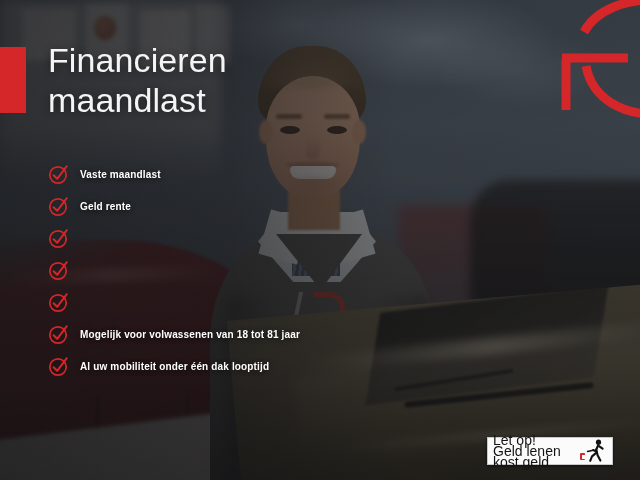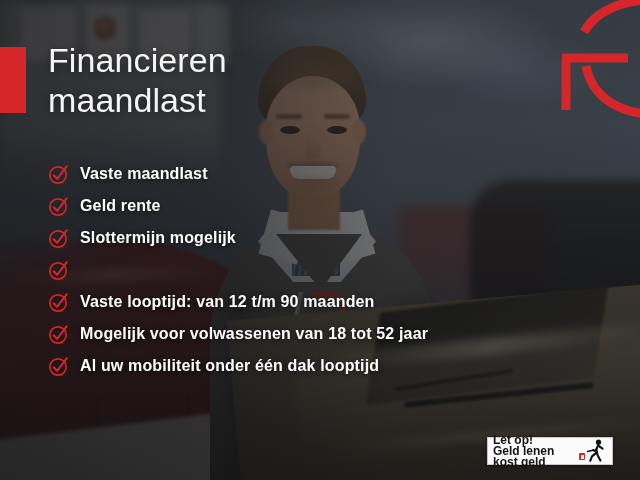--- a/index.html
+++ b/index.html
@@ -190,32 +190,32 @@
     letter-spacing:.1px;
     text-shadow:0 1px 8px rgba(0,0,0,.45);
   }
   .headline div{white-space:nowrap;}
 
   
   .features{position:absolute;left:48px;top:158px;width:430px;}
   .feature{display:flex;align-items:center;height:32px;}
   .feature .chk{width:22px;height:22px;flex:0 0 22px;margin-right:10px;position:relative;}
   .feature .txt{
-    color:#fff;font-size:16px;font-weight:700;letter-spacing:.15px;
+    color:#fff;font-size:10px;font-weight:700;letter-spacing:.15px;
     text-shadow:0 1px 5px rgba(0,0,0,.6);white-space:nowrap;
   }
 
   
   .afm{
     position:absolute;left:487px;top:437px;width:126px;height:28px;
     background:#fbfbfb;border:1px solid #c9c9c9;
     display:flex;align-items:center;padding:0 5px;box-sizing:border-box;
     box-shadow:0 1px 3px rgba(0,0,0,.5);
   }
-  .afm-text{flex:1;color:#141414;font-size:12px;line-height:11px;font-weight:700;}
+  .afm-text{flex:1;color:#141414;font-size:14px;line-height:11px;font-weight:400;}
   .afm-row{display:flex;align-items:center;gap:3px;}
   .afm-redbox{width:8px;height:7px;background:#d5262a;border-radius:1px;position:relative;}
   .afm-redbox:after{content:"";position:absolute;left:2px;top:1.5px;width:3px;height:4px;background:#fff;}
   .afm-icon{width:22px;height:24px;flex:0 0 22px;}
 </style>
 </head>
 <body>
 
 <div id="stage">
 
@@ -320,50 +320,48 @@
       <span class="txt">Geld rente</span>
     </div>
 
     <div class="feature">
       <span class="chk">
         <svg viewBox="0 0 22 22" width="22" height="22" aria-hidden="true">
           <circle cx="10" cy="12" r="8.2" fill="none" stroke="#d5262a" stroke-width="1.7"></circle>
           <path d="M5.6 12.2 L9.2 15.8 L18.8 3.2" fill="none" stroke="#d5262a" stroke-width="2" stroke-linecap="round" stroke-linejoin="round"></path>
         </svg>
       </span>
-      <span class="txt">Slottermijn mogelijk</span>
-    </div>
-
-    <div class="feature">
-      <span class="chk">
-        <svg viewBox="0 0 22 22" width="22" height="22" aria-hidden="true">
-          <circle cx="10" cy="12" r="8.2" fill="none" stroke="#d5262a" stroke-width="1.7"></circle>
-          <path d="M5.6 12.2 L9.2 15.8 L18.8 3.2" fill="none" stroke="#d5262a" stroke-width="2" stroke-linecap="round" stroke-linejoin="round"></path>
-        </svg>
-      </span>
-    </div>
-
-    <div class="feature">
-      <span class="chk">
-        <svg viewBox="0 0 22 22" width="22" height="22" aria-hidden="true">
-          <circle cx="10" cy="12" r="8.2" fill="none" stroke="#d5262a" stroke-width="1.7"></circle>
-          <path d="M5.6 12.2 L9.2 15.8 L18.8 3.2" fill="none" stroke="#d5262a" stroke-width="2" stroke-linecap="round" stroke-linejoin="round"></path>
-        </svg>
-      </span>
-      <span class="txt">Vaste looptijd: van 12 t/m 90 maanden</span>
-    </div>
-
-    <div class="feature">
-      <span class="chk">
-        <svg viewBox="0 0 22 22" width="22" height="22" aria-hidden="true">
-          <circle cx="10" cy="12" r="8.2" fill="none" stroke="#d5262a" stroke-width="1.7"></circle>
-          <path d="M5.6 12.2 L9.2 15.8 L18.8 3.2" fill="none" stroke="#d5262a" stroke-width="2" stroke-linecap="round" stroke-linejoin="round"></path>
-        </svg>
-      </span>
-      <span class="txt">Mogelijk voor volwassenen van 18 tot 52 jaar</span>
+    </div>
+
+    <div class="feature">
+      <span class="chk">
+        <svg viewBox="0 0 22 22" width="22" height="22" aria-hidden="true">
+          <circle cx="10" cy="12" r="8.2" fill="none" stroke="#d5262a" stroke-width="1.7"></circle>
+          <path d="M5.6 12.2 L9.2 15.8 L18.8 3.2" fill="none" stroke="#d5262a" stroke-width="2" stroke-linecap="round" stroke-linejoin="round"></path>
+        </svg>
+      </span>
+    </div>
+
+    <div class="feature">
+      <span class="chk">
+        <svg viewBox="0 0 22 22" width="22" height="22" aria-hidden="true">
+          <circle cx="10" cy="12" r="8.2" fill="none" stroke="#d5262a" stroke-width="1.7"></circle>
+          <path d="M5.6 12.2 L9.2 15.8 L18.8 3.2" fill="none" stroke="#d5262a" stroke-width="2" stroke-linecap="round" stroke-linejoin="round"></path>
+        </svg>
+      </span>
+    </div>
+
+    <div class="feature">
+      <span class="chk">
+        <svg viewBox="0 0 22 22" width="22" height="22" aria-hidden="true">
+          <circle cx="10" cy="12" r="8.2" fill="none" stroke="#d5262a" stroke-width="1.7"></circle>
+          <path d="M5.6 12.2 L9.2 15.8 L18.8 3.2" fill="none" stroke="#d5262a" stroke-width="2" stroke-linecap="round" stroke-linejoin="round"></path>
+        </svg>
+      </span>
+      <span class="txt">Mogelijk voor volwassenen van 18 tot 81 jaar</span>
     </div>
 
 
     <div class="feature">
       <span class="chk">
         <svg viewBox="0 0 22 22" width="22" height="22" aria-hidden="true">
           <circle cx="10" cy="12" r="8.2" fill="none" stroke="#d5262a" stroke-width="1.7"></circle>
           <path d="M5.6 12.2 L9.2 15.8 L18.8 3.2" fill="none" stroke="#d5262a" stroke-width="2" stroke-linecap="round" stroke-linejoin="round"></path>
         </svg>
       </span>

